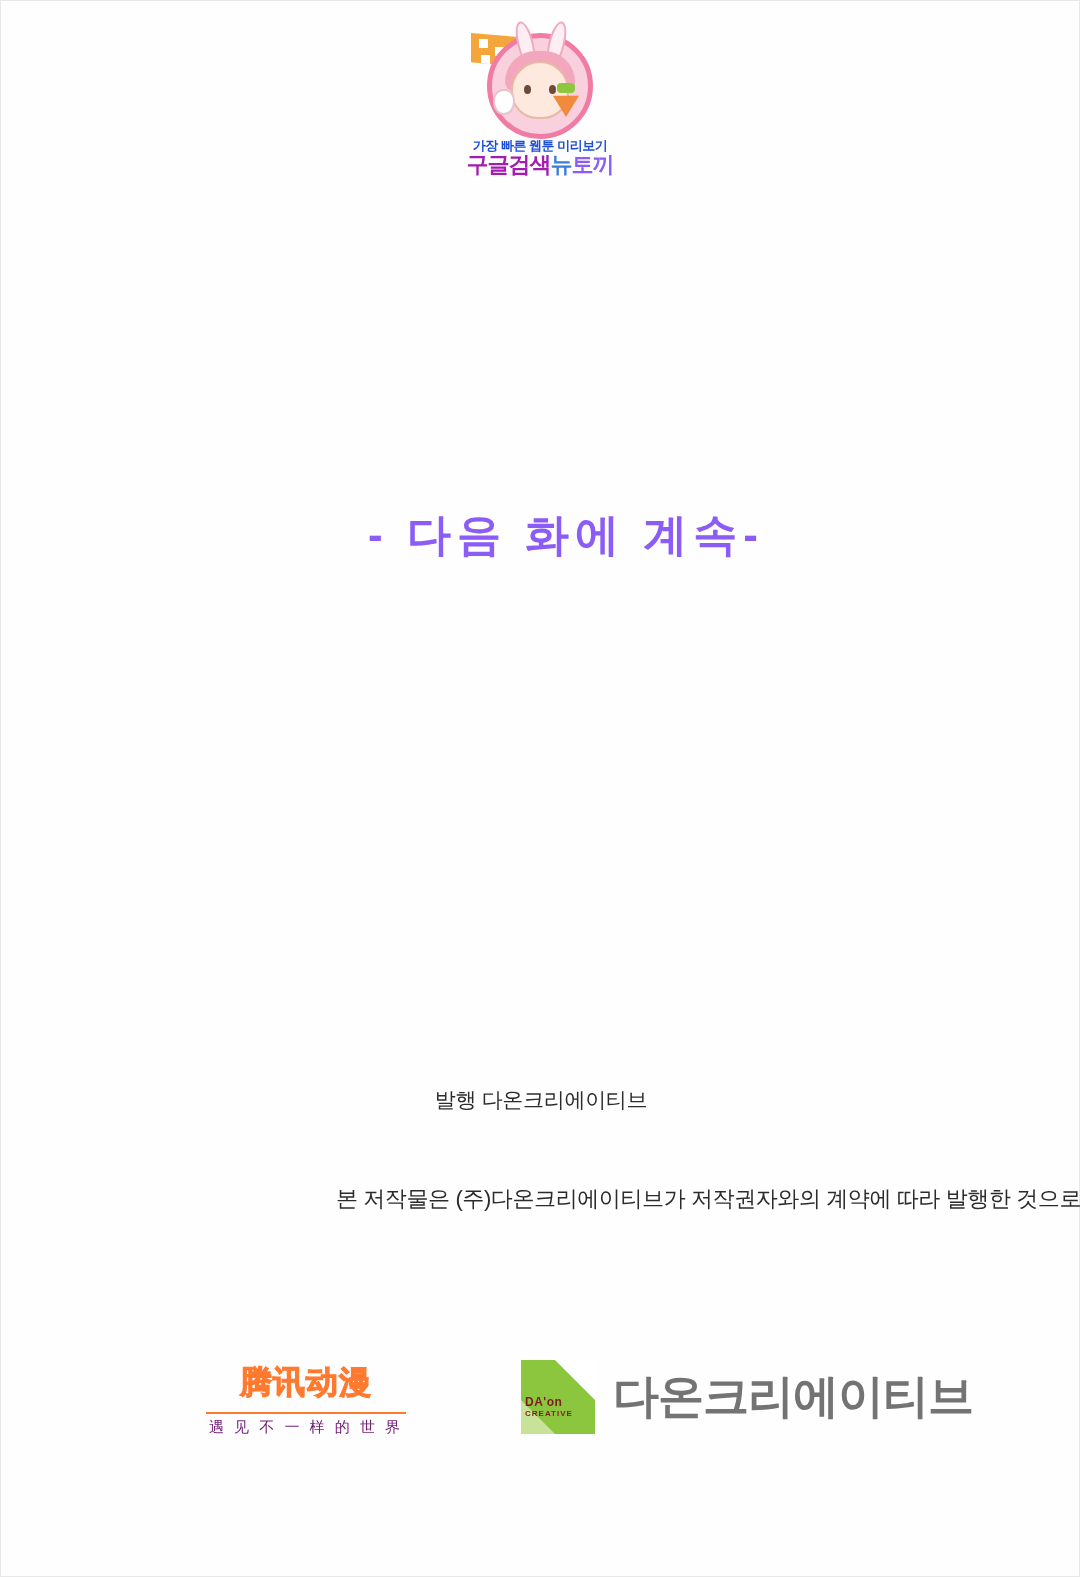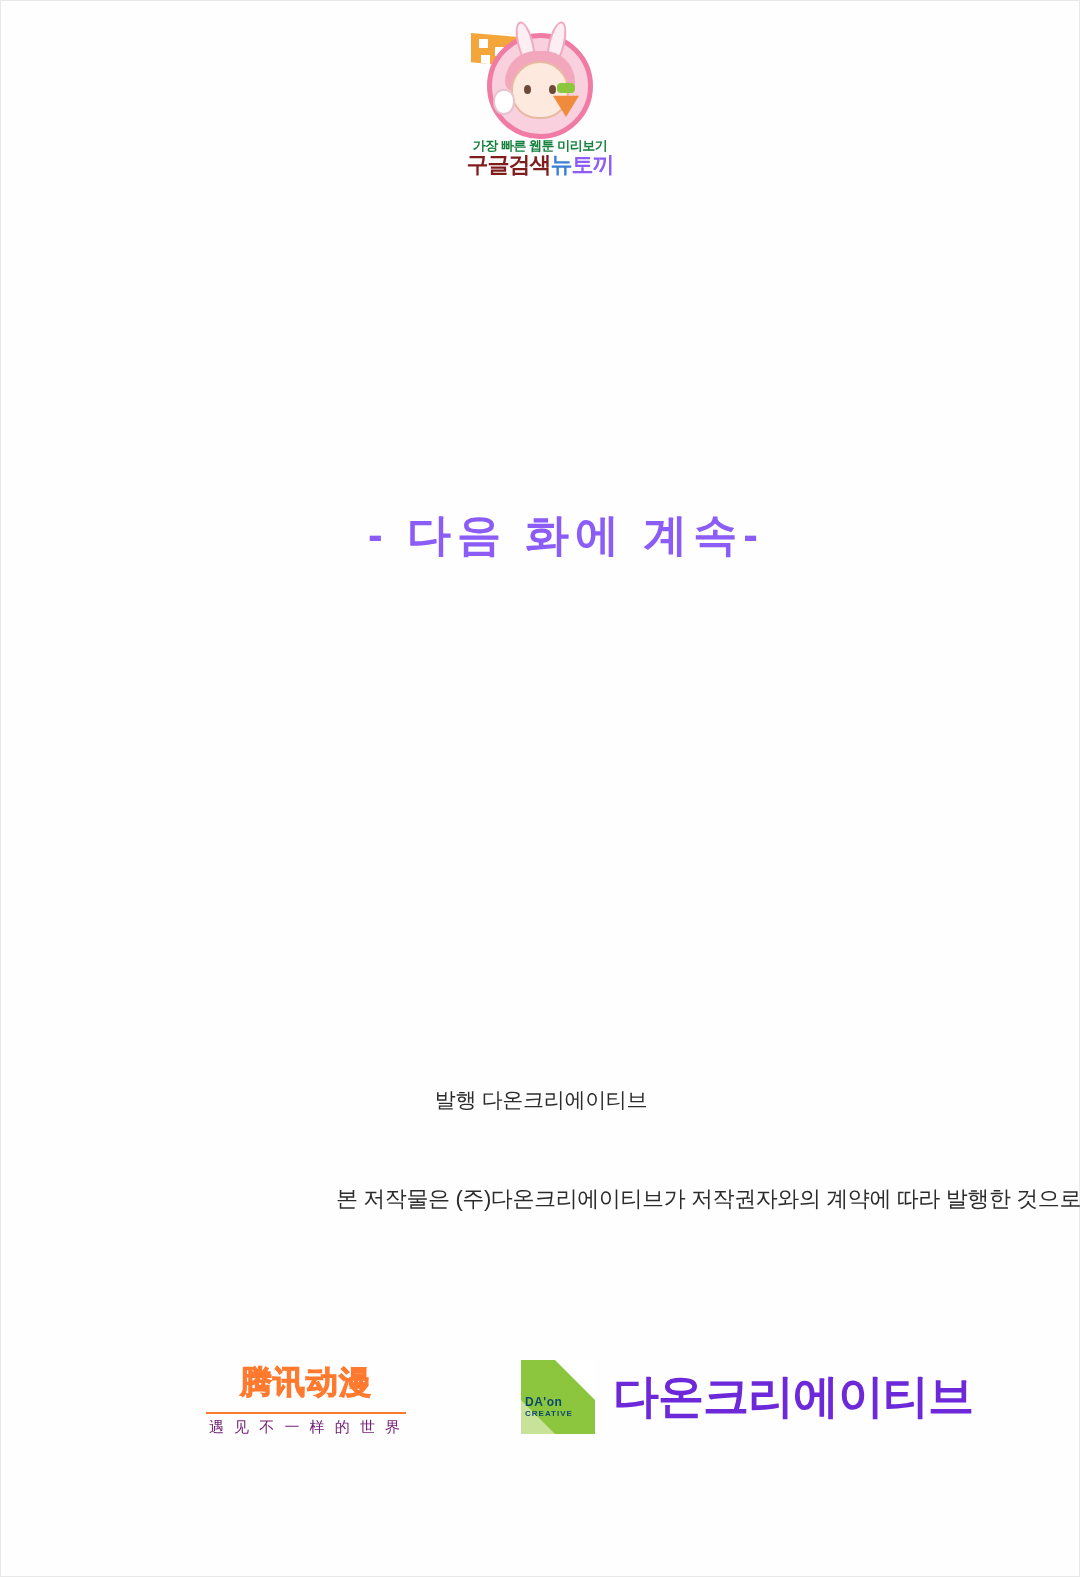--- a/index.html
+++ b/index.html
@@ -138,34 +138,34 @@
     border-radius: 45% 45% 50% 50%;
     background: #ffffff;
     border: 2px solid #e6c3cf;
     box-sizing: border-box;
   }
   .wm-line1 {
     margin-top: -2px;
     font-size: 13px;
     font-weight: bold;
     letter-spacing: -0.5px;
-    color: #15803d;
+    color: #1d4ed8;
     line-height: 15px;
     white-space: nowrap;
   }
   .wm-line2 {
     font-size: 22px;
     font-weight: bold;
     letter-spacing: -1px;
     line-height: 24px;
     white-space: nowrap;
   }
   .wm-line2 .blue { color: #3b7fd4; }
   .wm-line2 .pink { color: #8b5cf6; }
-  .wm-line2 .gray { color: #7f1d1d; }
+  .wm-line2 .gray { color: #a21caf; }
 
   
   .next-episode {
     position: absolute;
     top: 505px;
     left: 0;
     width: 1064px;
     text-align: center;
     font-family: "Liberation Sans", sans-serif;
     font-size: 44px;
@@ -275,33 +275,33 @@
     height: 0;
     border-right: 34px solid transparent;
     border-bottom: 34px solid #c9e29a;
   }
   .daon-mark .mk-text {
     position: absolute;
     left: 4px;
     bottom: 14px;
     font-size: 12px;
     font-weight: bold;
-    color: #0c4a6e;
+    color: #7f1d1d;
     line-height: 12px;
     letter-spacing: 0.5px;
   }
   .daon-mark .mk-text .sm {
     display: block;
     font-size: 8px;
     letter-spacing: 1px;
   }
   .daon-word {
     font-size: 46px;
     font-weight: bold;
-    color: #6d28d9;
+    color: #737373;
     letter-spacing: -1px;
     white-space: nowrap;
   }
 </style>
 </head>
 <body>
 
 <div class="page">
 
   <div class="watermark">

